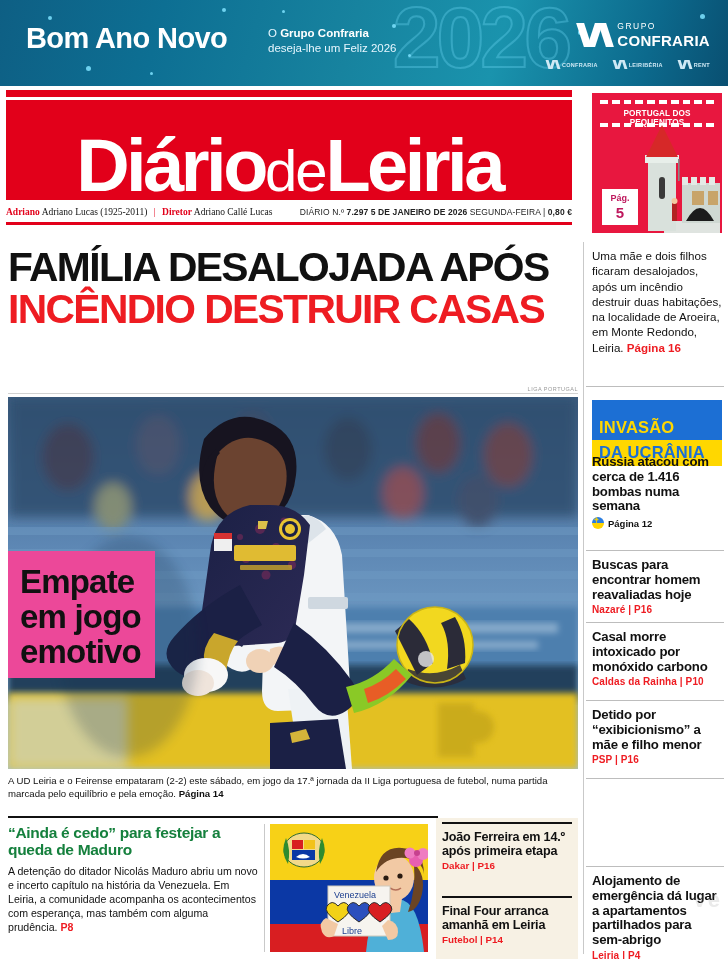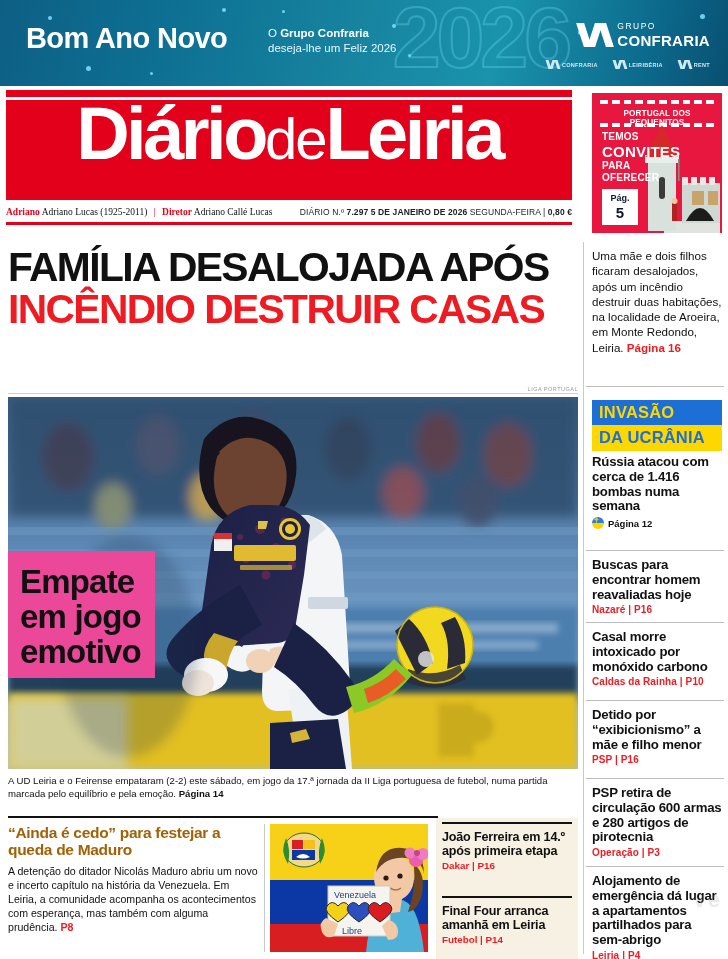--- a/index.html
+++ b/index.html
@@ -50,21 +50,21 @@
   .sublogo .sm i:nth-child(1) { left: 0; transform: skewX(18deg); }
   .sublogo .sm i:nth-child(2) { left: 4.5px; transform: skewX(-18deg); }
   .sublogo .sm i:nth-child(3) { left: 9px; transform: skewX(18deg); }
   .sublogo span { color: #cfe9f5; font-size: 5.5px; font-weight: bold; letter-spacing: .3px; }
 
   
   .masthead-wrap { position: absolute; left: 0; top: 90px; width: 578px; }
   .red-rule-top { height: 7px; background: #e2001a; margin: 0 6px 3px 6px; }
   .logo-box {
     background: #e2001a; margin: 0 6px; height: 100px;
-    display: flex; align-items: flex-start; justify-content: center; overflow: hidden;
+    display: flex; align-items: flex-end; justify-content: center; overflow: hidden;
   }
   .logo-text {
     color: #ffffff; font-size: 74px; line-height: .92; font-weight: bold;
     letter-spacing: -3.5px; white-space: nowrap;
     font-family: "Liberation Sans", sans-serif;
   }
   .logo-text .de { font-weight: normal; font-size: 58px; letter-spacing: -2px; }
   .masthead-foot {
     margin: 7px 6px 0 6px; display: flex; align-items: baseline; justify-content: space-between;
     font-size: 9.5px; color: #111;
@@ -87,21 +87,21 @@
     position: absolute; left: 8px; top: 16px; right: 8px;
     color: #fff; font-size: 8.2px; font-weight: bold; letter-spacing: .1px; text-align: center;
   }
   .promo-body { position: absolute; left: 10px; top: 38px; color: #fff; line-height: 1.18; }
   .promo-body .s1 { font-size: 10px; font-weight: bold; letter-spacing: .2px; }
   .promo-body .s2 { font-size: 15px; font-weight: bold; letter-spacing: .2px; }
   .promo-body .s3 { font-size: 10px; font-weight: bold; letter-spacing: .2px; }
   .promo-pag {
     position: absolute; left: 10px; bottom: 8px; width: 36px; height: 36px;
     background: #fff; display: flex; flex-direction: column; align-items: center; justify-content: center;
-    color: #0f172a; line-height: 1;
+    color: #be185d; line-height: 1;
   }
   .promo-pag .p { font-size: 9px; font-weight: bold; }
   .promo-pag .n { font-size: 15px; font-weight: bold; margin-top: 2px; }
   .castle { position: absolute; right: 2px; bottom: 0; width: 86px; height: 108px; }
 
   
   .headline { position: absolute; left: 8px; top: 248px; width: 570px; }
   .hl1, .hl2 {
     font-size: 40px; font-weight: bold; line-height: .96;
     letter-spacing: -1.6px; white-space: nowrap;
@@ -137,35 +137,35 @@
   .photo-overlay span { display: block; }
   .photo-caption {
     position: absolute; left: 8px; top: 775px; width: 570px;
     font-size: 9.6px; line-height: 1.35; color: #111;
   }
   .photo-caption .pag { font-weight: bold; }
 
   
   .sb-divider { position: absolute; left: 586px; width: 138px; height: 1px; background: #bdbdbd; }
   .ua-flag { position: absolute; left: 592px; top: 400px; width: 130px; }
-  .ua-top { background: #1c6fd4; color: #ffd700; font-size: 16.5px; font-weight: bold; padding: 3px 6px 3px 7px; letter-spacing: .2px; }
+  .ua-top { background: #1c6fd4; color: #ffd700; font-size: 16.5px; font-weight: bold; padding: 18px 6px 3px 7px; letter-spacing: .2px; }
   .ua-bot { background: #ffd700; color: #1c6fd4; font-size: 16.5px; font-weight: bold; padding: 3px 6px 4px 7px; letter-spacing: .2px; }
 
   .sb-item { position: absolute; left: 592px; width: 132px; }
   .sb-head { font-size: 13.2px; font-weight: bold; line-height: 1.12; color: #111; letter-spacing: -.2px; }
   .sb-meta { font-size: 10px; font-weight: bold; color: #ee1c22; margin-top: 2px; letter-spacing: .1px; }
   .sb-pagline { display: flex; align-items: center; gap: 4px; margin-top: 3px; }
   .ua-badge { width: 12px; height: 12px; border-radius: 50%; background: linear-gradient(#2b7de0 50%, #ffd400 50%); flex: none; position: relative; }
   .ua-badge::after { content: "\1F548"; position: absolute; left: 2px; top: -1px; font-size: 8px; color: #ffd400; }
   .sb-pagline .pg { font-size: 9.5px; font-weight: bold; color: #111; }
 
   
   .bl-rule { position: absolute; left: 8px; top: 816px; width: 430px; height: 2px; background: #111; }
   .maduro { position: absolute; left: 8px; top: 824px; width: 250px; }
-  .maduro h2 { font-size: 15.5px; font-weight: bold; line-height: 1.12; color: #a16207; letter-spacing: -.3px; }
+  .maduro h2 { font-size: 15.5px; font-weight: bold; line-height: 1.12; color: #15803d; letter-spacing: -.3px; }
   .maduro p { margin-top: 5px; font-size: 10.6px; line-height: 1.34; color: #111; }
   .maduro p .pg { color: #ee1c22; font-weight: bold; }
 
   .ven-photo { position: absolute; left: 270px; top: 824px; width: 158px; height: 128px; overflow: hidden; background: #ffd400; }
   .ven-photo svg { display: block; width: 100%; height: 100%; }
 
   .sports {
     position: absolute; left: 436px; top: 818px; width: 142px; height: 141px;
     background: #f7f1e4;
   }
@@ -309,26 +309,20 @@
       <rect x="11" y="30" width="34" height="8" fill="#e8efea"></rect>
       <polygon points="28,0 12,32 44,32" fill="#d62828"></polygon>
       <rect x="25" y="52" width="6" height="22" rx="3" fill="#3a3a3a"></rect>
       <rect x="58" y="66" width="12" height="14" fill="#c8a46a"></rect>
       <rect x="74" y="66" width="10" height="14" fill="#c8a46a"></rect>
       <rect x="38" y="78" width="5" height="18" fill="#b22222"></rect>
       <circle cx="40.5" cy="76" r="3" fill="#f2c9a0"></circle>
       <rect x="44" y="34" width="1.6" height="22" fill="#888"></rect>
     </svg>
 
-    <div class="promo-body">
-      <div class="s1">TEMOS</div>
-      <div class="s2">CONVITES</div>
-      <div class="s3">PARA</div>
-      <div class="s3">OFERECER</div>
-    </div>
     <div class="promo-pag">
       <span class="p">Pág.</span>
       <span class="n">5</span>
     </div>
   </div>
 
   <div class="headline">
     <div class="hl1">FAMÍLIA DESALOJADA APÓS</div>
     <div class="hl2">INCÊNDIO DESTRUIR CASAS</div>
   </div>
@@ -496,24 +490,20 @@
     <div class="sb-meta">Caldas da Rainha | P10</div>
   </div>
 
   <div class="sb-divider" style="top:700px;"></div>
   <div class="sb-item" style="top:708px;">
     <div class="sb-head">Detido por “exibicionismo” a mãe e filho menor</div>
     <div class="sb-meta">PSP | P16</div>
   </div>
 
   <div class="sb-divider" style="top:778px;"></div>
-  <div class="sb-item" style="top:786px;">
-    <div class="sb-head">PSP retira de circulação 600 armas e 280 artigos de pirotecnia</div>
-    <div class="sb-meta">Operação | P3</div>
-  </div>
 
   <div class="sb-divider" style="top:866px;"></div>
   <div class="sb-item" style="top:874px;">
     <div class="sb-head">Alojamento de emergência dá lugar a apartamentos partilhados para sem-abrigo</div>
     <div class="sb-meta">Leiria | P4</div>
   </div>
 
   <div class="bl-rule"></div>
 
   <div class="maduro">

